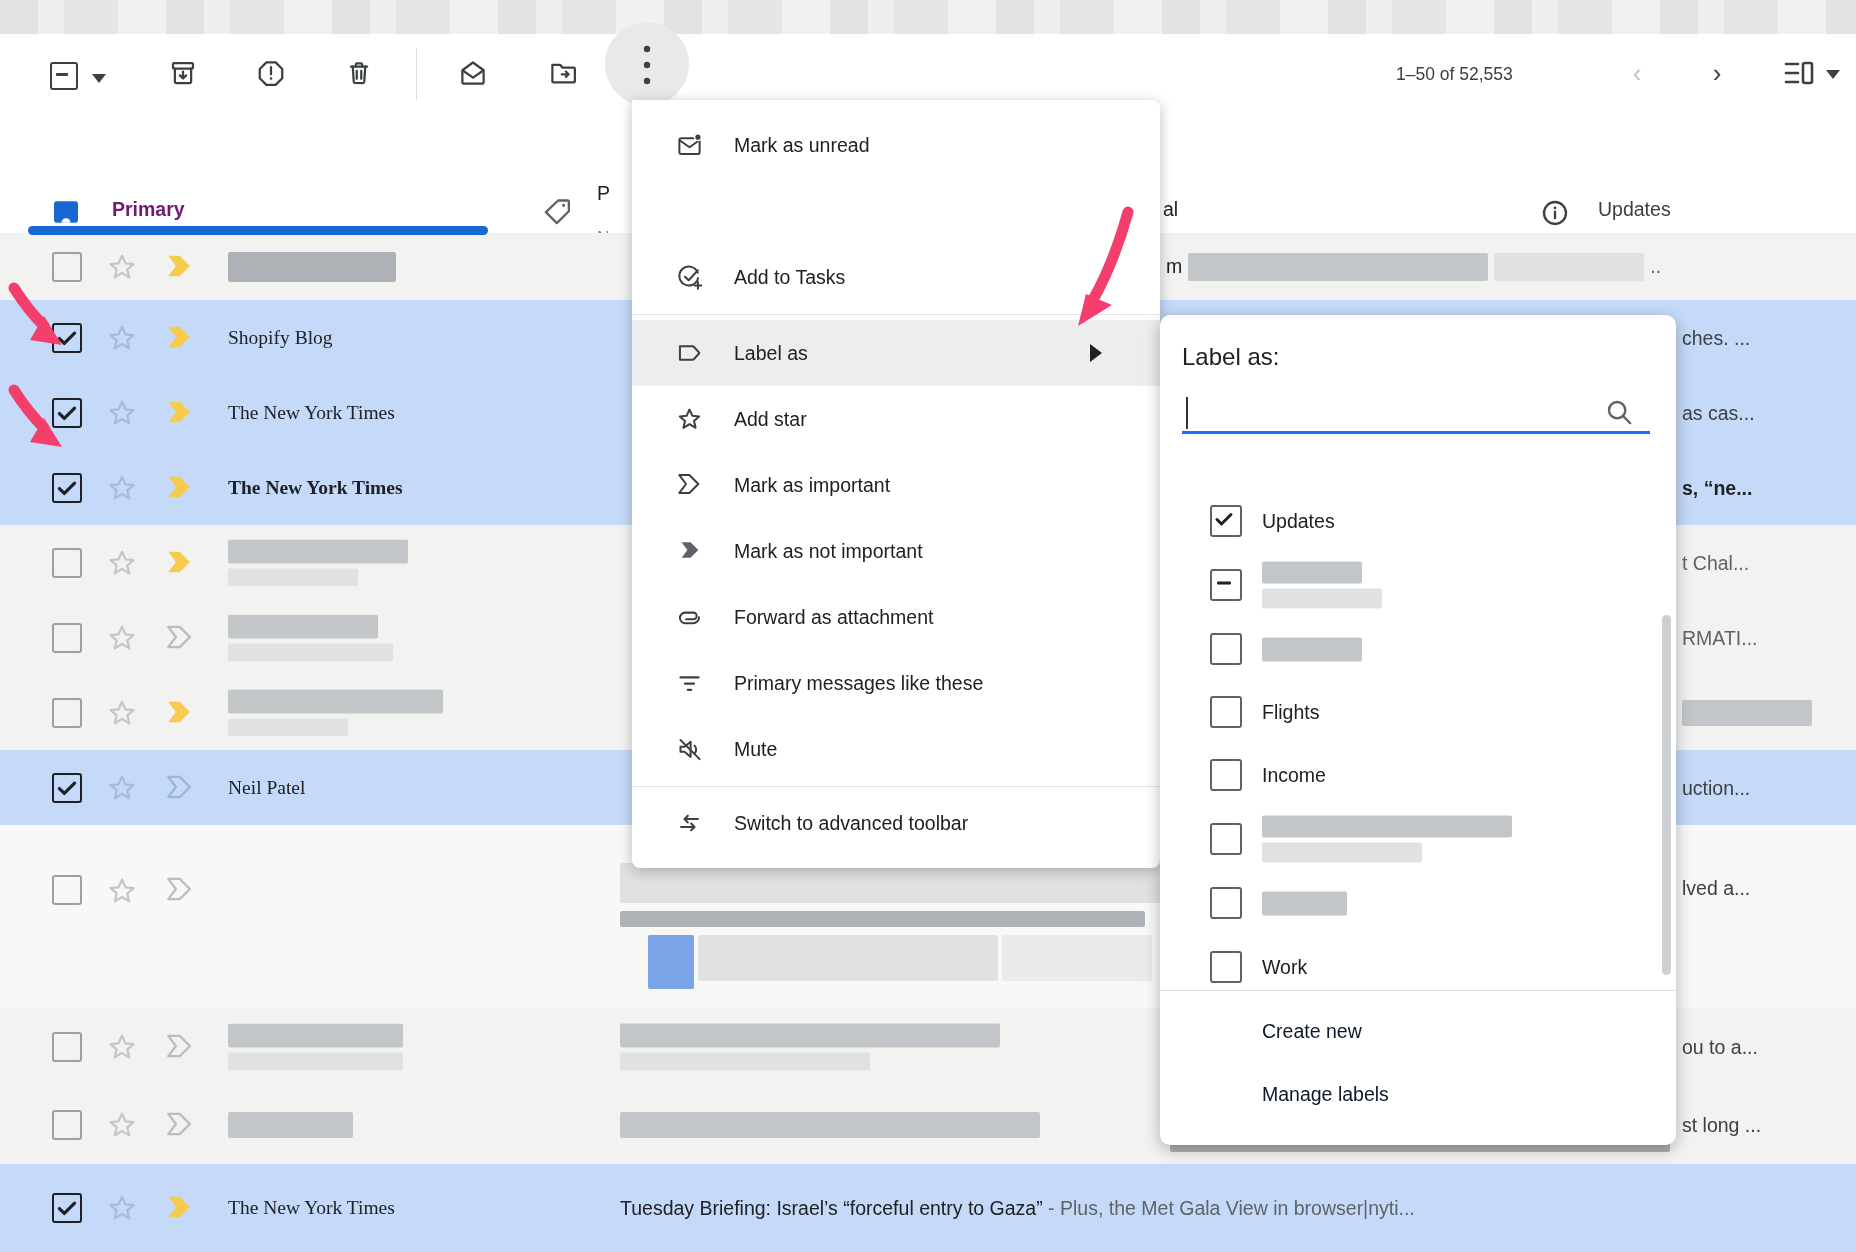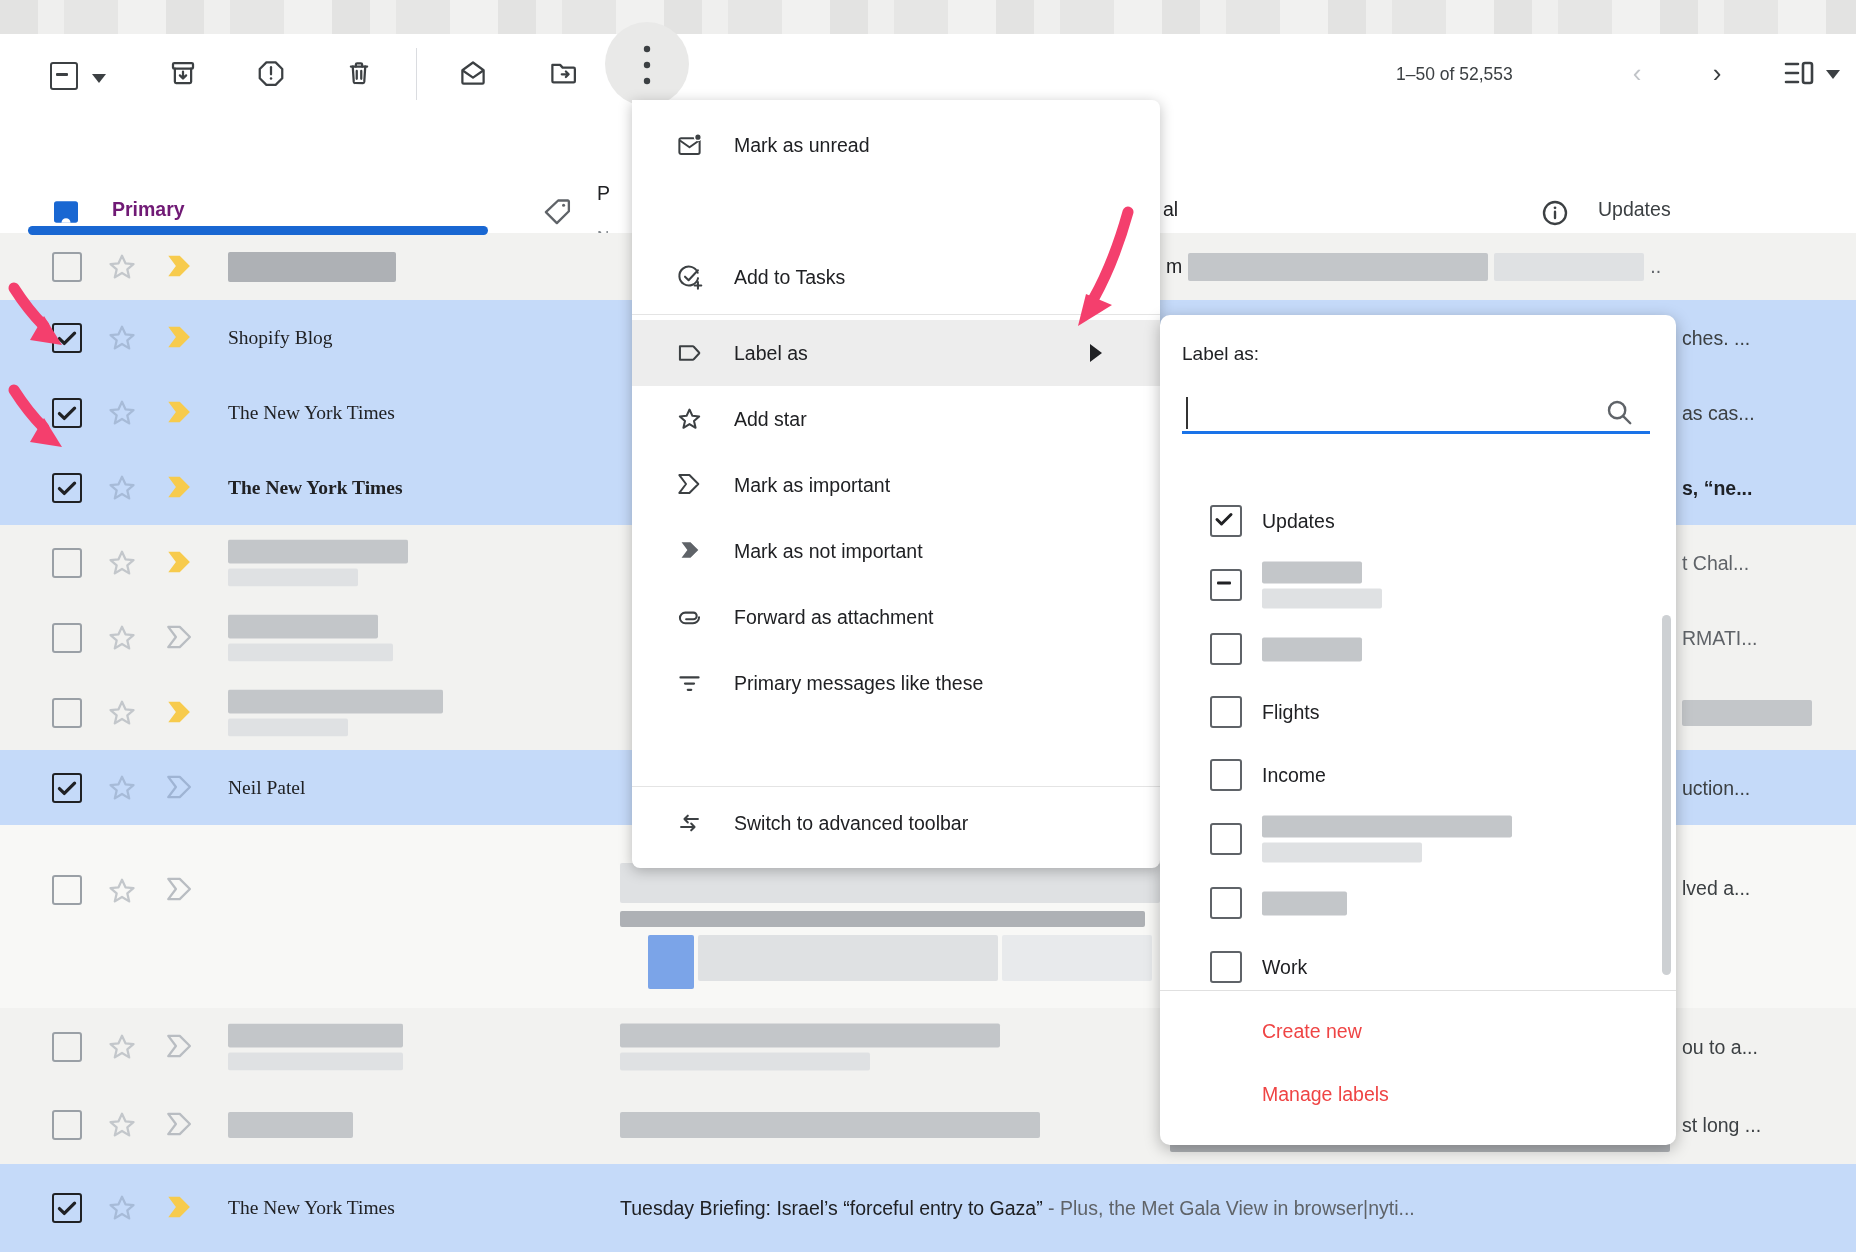--- a/index.html
+++ b/index.html
@@ -59,30 +59,30 @@
   .mi{position:absolute;left:0;width:100%;height:66px;}
   .mi.hl{background:#ededed;}
   .mic{position:absolute;left:44px;top:50%;transform:translateY(-50%);width:27px;height:27px;}
   .mil{position:absolute;left:102px;top:50%;transform:translateY(-50%);font-size:19.5px;color:#202124;white-space:nowrap;}
   .mdiv{position:absolute;left:0;width:100%;height:1px;background:#e4e4e4;}
   #subarr{position:absolute;left:458px;top:50%;transform:translateY(-50%);width:0;height:0;
     border-top:9px solid transparent;border-bottom:9px solid transparent;border-left:12px solid #202124;}
   
   #popup{left:1160px;top:315px;width:516px;height:830px;background:#fff;border-radius:10px;
     box-shadow:0 4px 16px rgba(0,0,0,.28);z-index:20;}
-  #ltitle{position:absolute;left:22px;top:28px;font-size:19px;color:#202124;}
+  #ltitle{position:absolute;left:22px;top:28px;font-size:24px;color:#202124;}
   #searchline{position:absolute;left:22px;top:116px;width:468px;height:3px;background:#1a73e8;}
   #cursor{position:absolute;left:26px;top:82px;width:2px;height:32px;background:#333;}
   #searchicon{position:absolute;left:444px;top:82px;width:30px;height:30px;}
   .li{position:absolute;left:0;width:100%;height:56px;}
   .lcb{position:absolute;left:50px;top:50%;transform:translateY(-50%);width:28px;height:28px;border:2.5px solid #5f6368;border-radius:3px;}
   .ll{position:absolute;left:102px;top:50%;transform:translateY(-50%);font-size:19.5px;color:#202124;white-space:nowrap;}
   #labellist{position:absolute;left:0;top:150px;width:516px;height:525px;overflow:hidden;}
   #popdiv{position:absolute;left:0;top:675px;width:100%;height:1px;background:#e0e0e0;}
-  .laction{position:absolute;left:102px;font-size:19.5px;color:#ef4444;white-space:nowrap;}
+  .laction{position:absolute;left:102px;font-size:19.5px;color:#0f172a;white-space:nowrap;}
   #scrollthumb{position:absolute;right:5px;top:300px;width:9px;height:360px;background:#cdd0d3;border-radius:5px;}
   svg{display:block;}
 </style>
 </head>
 <body>
 
 <div id="screen">
 
   <div id="topstrip" class="abs"></div>
 
@@ -477,20 +477,30 @@
         </span>
       <span class="mil">Forward as attachment</span>
     </div>
     <div class="mi" style="top:550px">
       <span class="mic">
           <svg viewBox="0 0 24 24" width="27" height="27" fill="none" stroke="#3c4043" stroke-width="2" stroke-linecap="round">
             <path d="M4 7h16M8 12.5h8M10.5 18h3"></path>
           </svg>
         </span>
       <span class="mil">Primary messages like these</span>
+    </div>
+    <div class="mi" style="top:616px">
+      <span class="mic">
+          <svg viewBox="0 0 24 24" width="27" height="27" fill="none" stroke="#3c4043" stroke-width="1.8" stroke-linejoin="round">
+            <path d="M4 10v4.5h3.6L13 19V5.5L7.6 10z"></path>
+            <path d="M16.5 9a5 5 0 0 1 0 7" stroke-linecap="round"></path>
+            <path d="M4 4l17 17" stroke-linecap="round"></path>
+          </svg>
+        </span>
+      <span class="mil">Mute</span>
     </div>
     <div class="mdiv" style="top:686px"></div>
     <div class="mi" style="top:690px">
       <span class="mic">
           <svg viewBox="0 0 24 24" width="27" height="27" fill="none" stroke="#3c4043" stroke-width="1.8" stroke-linecap="round" stroke-linejoin="round">
             <path d="M4.5 15.5h12m0 0-3 3m3-3-3-3"></path>
             <path d="M19.5 8.5h-12m0 0 3-3m-3 3 3 3"></path>
           </svg>
         </span>
       <span class="mil">Switch to advanced toolbar</span>

